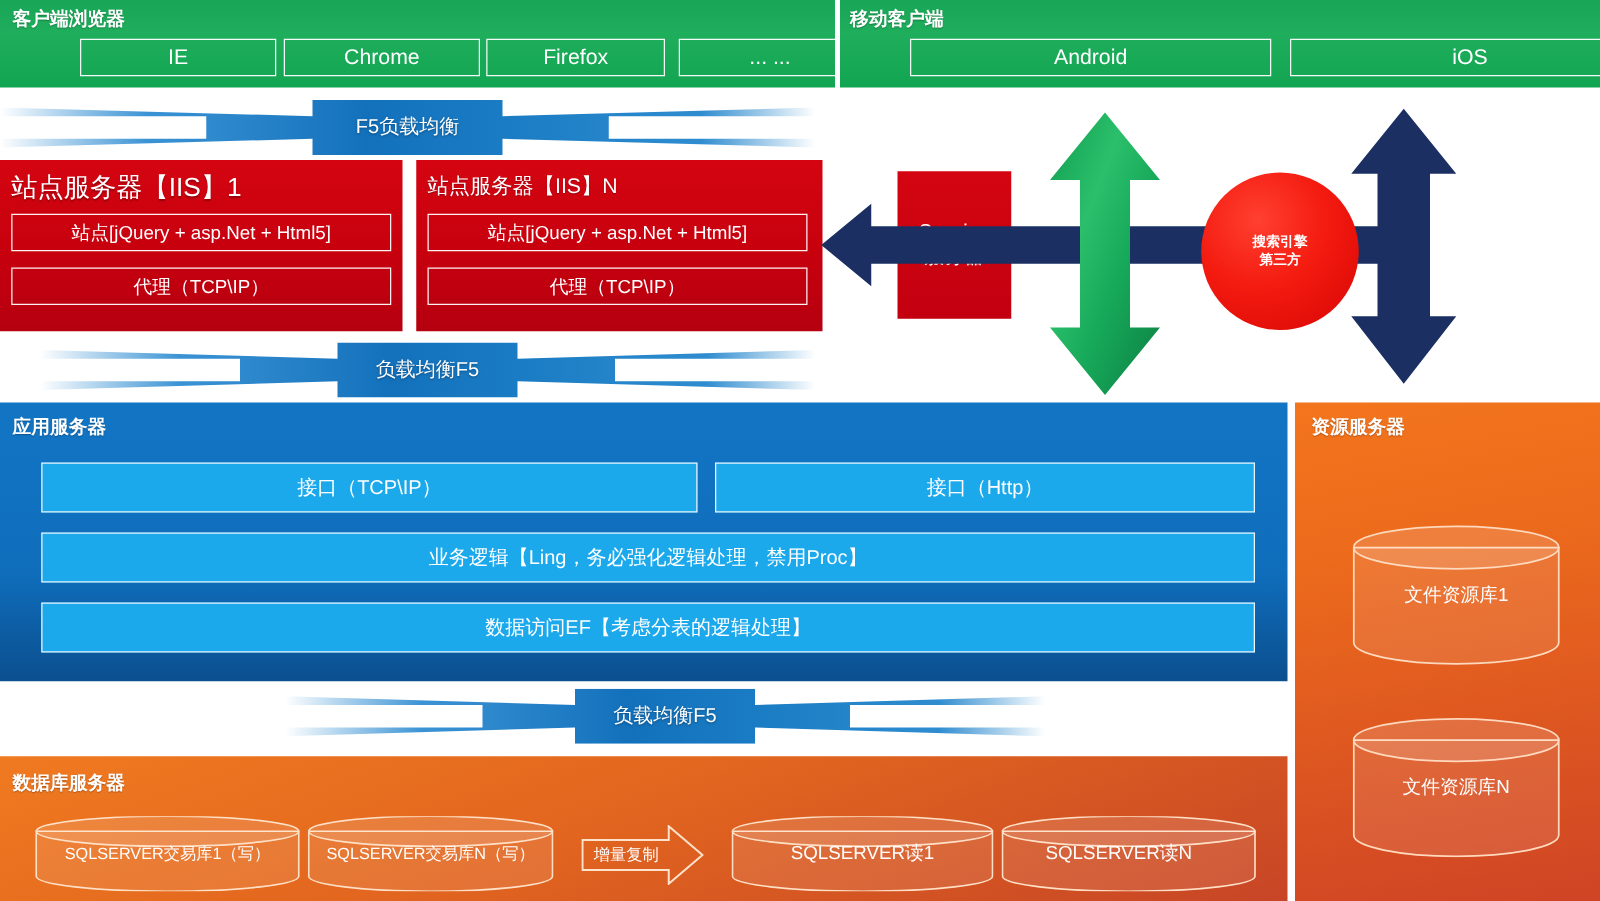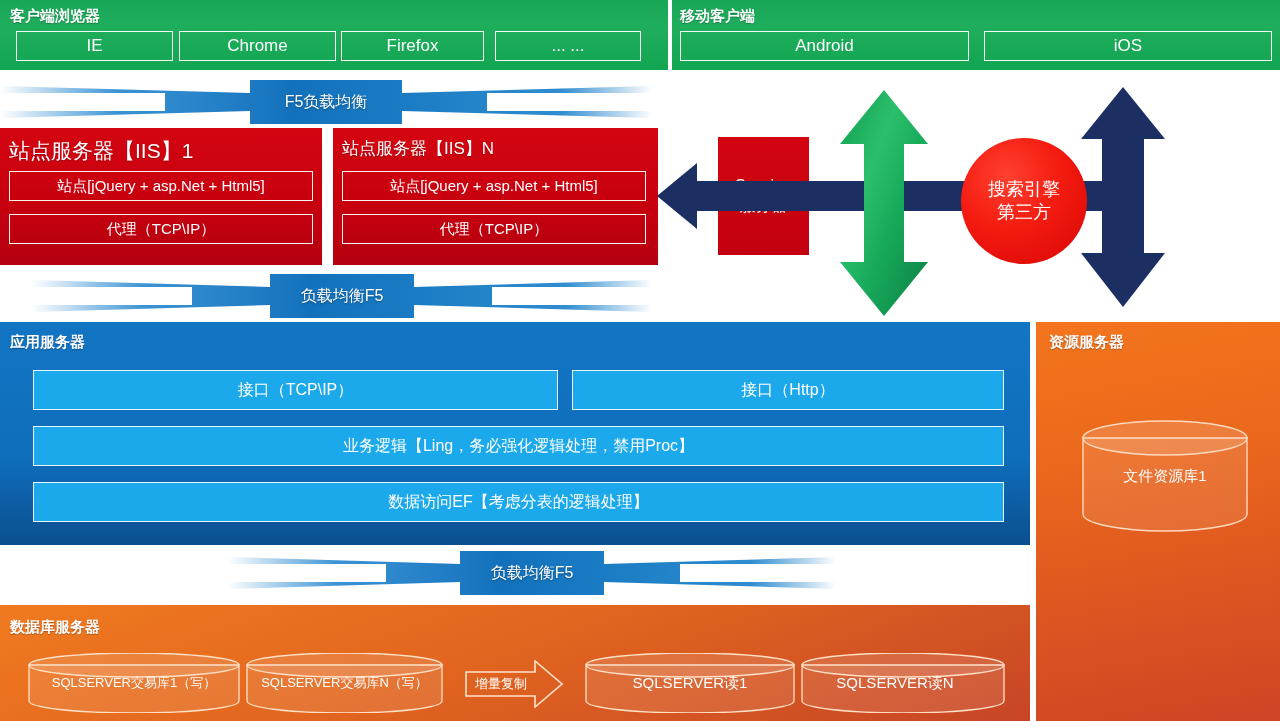--- a/index.html
+++ b/index.html
@@ -21,21 +21,21 @@
 
   
   #client-browsers{
     left:0;top:0;width:668px;height:70px;
     background:linear-gradient(180deg,#18a657 0%,#1fae5c 38%,#12a551 100%);
   }
   #mobile-clients{
     left:672px;top:0;width:608px;height:70px;
     background:linear-gradient(180deg,#18a657 0%,#1fae5c 38%,#12a551 100%);
   }
-  .green-chip{font-size:17px;height:30px;background:transparent;}
+  .green-chip{font-size:17px;height:30px;background:transparent;margin-left:48px;}
 
   
   .bowtie{position:absolute;}
   .bowtie .lbl{
     position:absolute;left:0;right:0;top:50%;transform:translateY(-50%);
     text-align:center;color:#fff;font-size:16px;z-index:3;
     text-shadow:0 1px 2px rgba(0,0,0,.35);pointer-events:none;
   }
 
   
@@ -50,21 +50,21 @@
     background:linear-gradient(180deg,#d40511 0%,#c30010 100%);
     color:#fff;display:flex;align-items:center;justify-content:center;
     text-align:center;font-size:16px;line-height:1.25;
   }
 
   
   #search-engine{
     left:961px;top:138px;width:126px;height:126px;border-radius:50%;
     background:radial-gradient(circle at 36% 30%,#ff4030 0%,#f41b10 45%,#d70505 100%);
     color:#fff;display:flex;align-items:center;justify-content:center;
-    text-align:center;font-size:18px;line-height:1.3;z-index:4;
+    text-align:center;font-size:11px;line-height:1.3;z-index:4;font-weight:bold;
   }
 
   
   #app-server{
     left:0;top:322px;width:1030px;height:223px;
     background:linear-gradient(180deg,#1275c4 0%,#0f6ebc 60%,#0b4f8f 100%);
   }
   .blue-chip{
     background:#1ba9ec;border:1px solid #e9f4fb;color:#fff;font-size:16px;
   }
@@ -212,20 +212,27 @@
   <div class="panel-title abs" style="left:13px;top:12px;">资源服务器</div>
 
   <div class="cyl abs" style="left:46px;top:98px;width:166px;height:112px;">
     <svg width="166" height="112" viewBox="0 0 166 112" style="position:absolute;left:0;top:0;">
       <path d="M1,18 L1,94 A82,17 0 0 0 165,94 L165,18 Z" fill="rgba(255,255,255,0.10)" stroke="#ffd9bd" stroke-width="1.4"></path>
       <ellipse cx="83" cy="18" rx="82" ry="17" fill="rgba(255,255,255,0.14)" stroke="#ffd9bd" stroke-width="1.4"></ellipse>
     </svg>
     <div class="txt">文件资源库1</div>
   </div>
 
+  <div class="cyl abs" style="left:46px;top:252px;width:166px;height:112px;">
+    <svg width="166" height="112" viewBox="0 0 166 112" style="position:absolute;left:0;top:0;">
+      <path d="M1,18 L1,94 A82,17 0 0 0 165,94 L165,18 Z" fill="rgba(255,255,255,0.10)" stroke="#ffd9bd" stroke-width="1.4"></path>
+      <ellipse cx="83" cy="18" rx="82" ry="17" fill="rgba(255,255,255,0.14)" stroke="#ffd9bd" stroke-width="1.4"></ellipse>
+    </svg>
+    <div class="txt">文件资源库N</div>
+  </div>
 </div>
 
 <div class="bowtie" id="lb-bot" style="left:228px;top:551px;width:608px;height:44px;">
   <svg width="608" height="44" viewBox="0 0 608 44" style="position:absolute;left:0;top:0;">
     <defs>
       <linearGradient id="lbgBot" x1="0" y1="0" x2="1" y2="0">
         <stop offset="0" stop-color="#ffffff"></stop>
         <stop offset="0.18" stop-color="#3b93d4"></stop>
         <stop offset="0.45" stop-color="#1371bc"></stop>
         <stop offset="0.62" stop-color="#1a7cc4"></stop>

